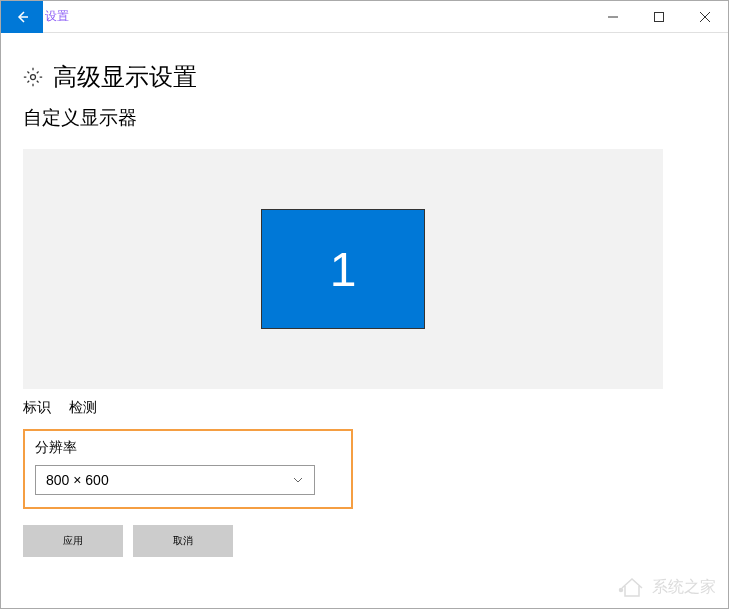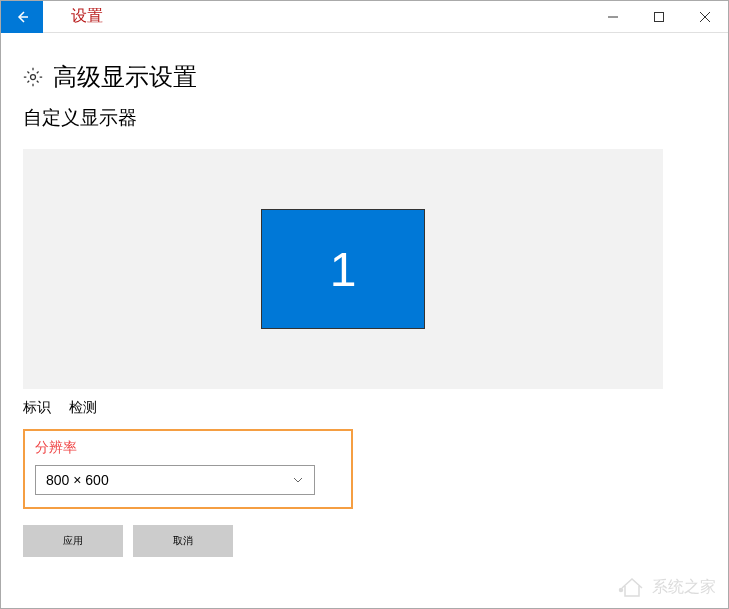--- a/index.html
+++ b/index.html
@@ -26,23 +26,23 @@
       width: 42px;
       height: 32px;
       background: #0078d7;
       color: #ffffff;
       display: flex;
       align-items: center;
       justify-content: center;
       cursor: pointer;
     }
     .title-text {
-      font-size: 16px;
-      color: #b91c1c;
-      margin-left: 28px;
+      font-size: 12px;
+      color: #8b5cf6;
+      margin-left: 2px;
       flex: 1;
     }
     .window-controls {
       display: flex;
       height: 32px;
     }
     .win-btn {
       width: 46px;
       height: 32px;
       display: flex;
@@ -108,21 +108,21 @@
       cursor: pointer;
     }
     .resolution-section {
       border: 2px solid #f59e42;
       padding: 8px 10px 12px 10px;
       width: 330px;
       margin-bottom: 16px;
     }
     .res-label {
       font-size: 14px;
-      color: #ef4444;
+      color: #000000;
       margin-bottom: 8px;
     }
     .dropdown {
       width: 280px;
       height: 30px;
       border: 1px solid #999999;
       display: flex;
       align-items: center;
       justify-content: space-between;
       padding: 0 10px;

